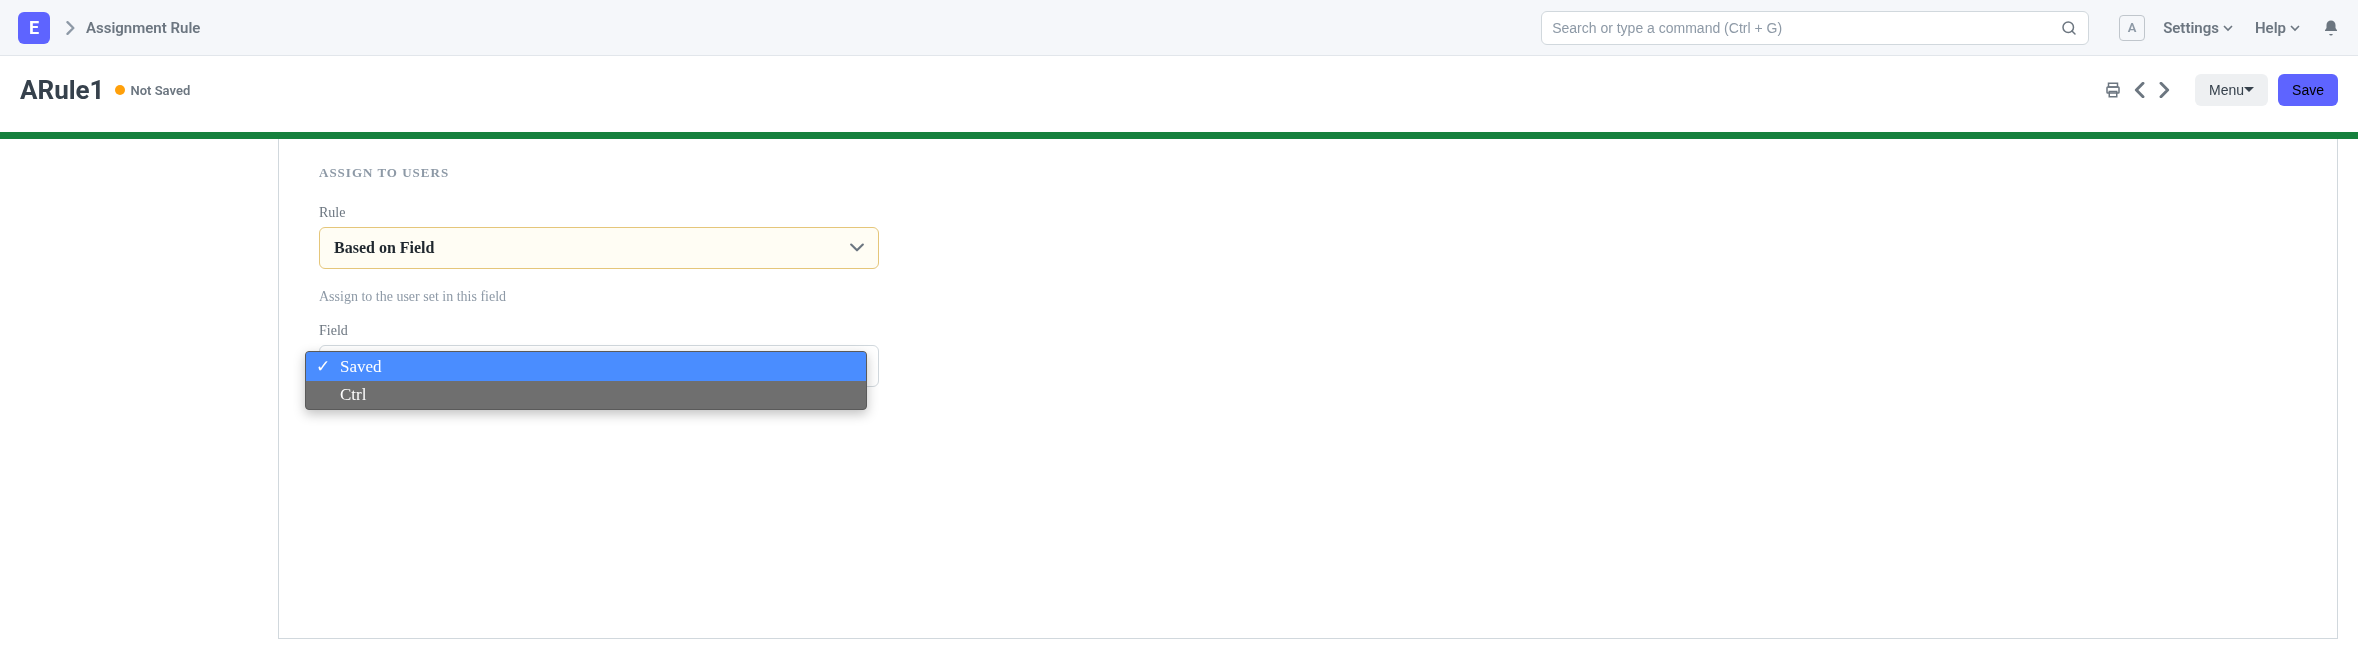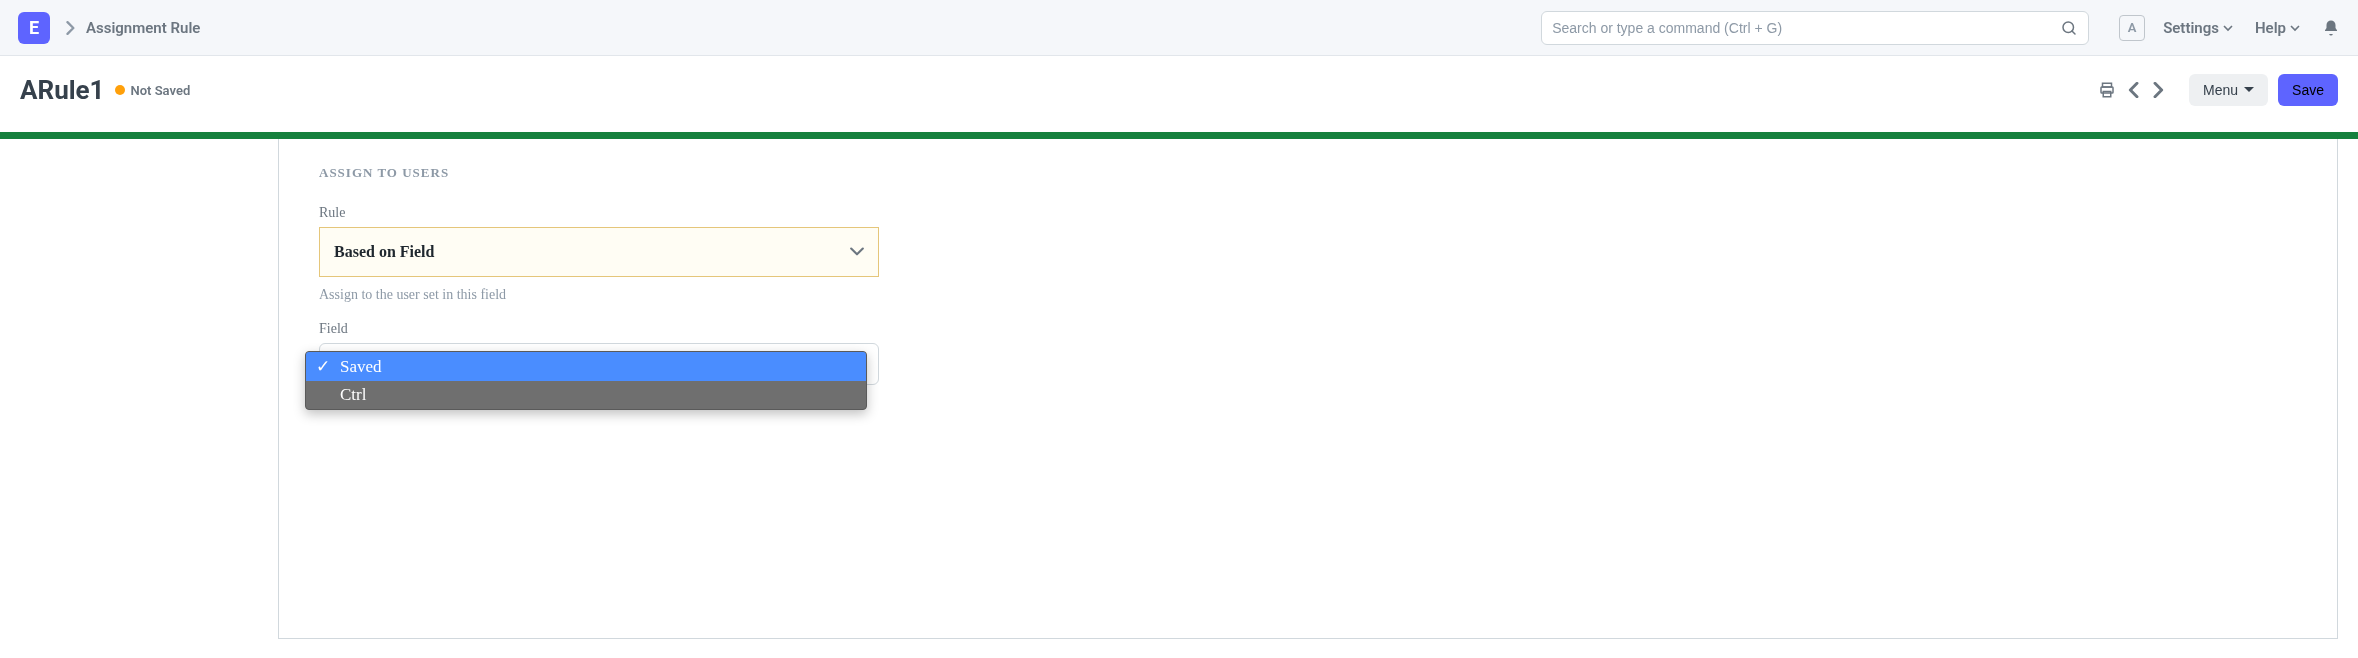--- a/index.html
+++ b/index.html
@@ -115,21 +115,21 @@
     cursor:pointer;
   }
   .icon-group { display:flex; align-items:center; gap:2px; margin-right: 18px; }
   .btn {
     border-radius: 6px;
     padding: 8px 14px;
     font-size: 14px;
     font-weight: 500;
     cursor:pointer;
     border: none;
-    display:flex; align-items:center; gap:6px;
+    display:flex; align-items:center; 
   }
   .btn-menu {
     background: #eef0f2;
     color: #36414c;
     margin-right: 10px;
   }
   .btn-primary {
     background: #5e64ff;
     color: #000000;
     font-weight: 500;
@@ -164,38 +164,38 @@
   .field-wrap {
     padding: 0 40px 18px 40px;
     max-width: 640px;
   }
   .field-label {
     color: #6c7680;
     font-size: 14px;
     margin-bottom: 6px;
   }
   .select {
-    height: 50px;
+    height: 42px;
     border: 1px solid #e5c67a;
     background: #fffdf4;
-    border-radius: 0;
+    border-radius: 6px;
     display:flex;
     align-items:center;
     justify-content: space-between;
     padding: 0 14px;
     font-size: 16px;
     font-weight: 700;
     color: #1f272e;
     cursor:pointer;
   }
   .select .chev { color:#6c7680; display:flex; }
   .help-text {
     color: #8d99a6;
     font-size: 14px;
-    margin-top: 10px;
+    margin-top: 20px;
   }
 
   
   .dropdown-pop {
     position: absolute;
     left: 26px;
     width: 562px;
     background: #6f6f6f;
     border: 1px solid #5a5a5a;
     border-radius: 4px;

